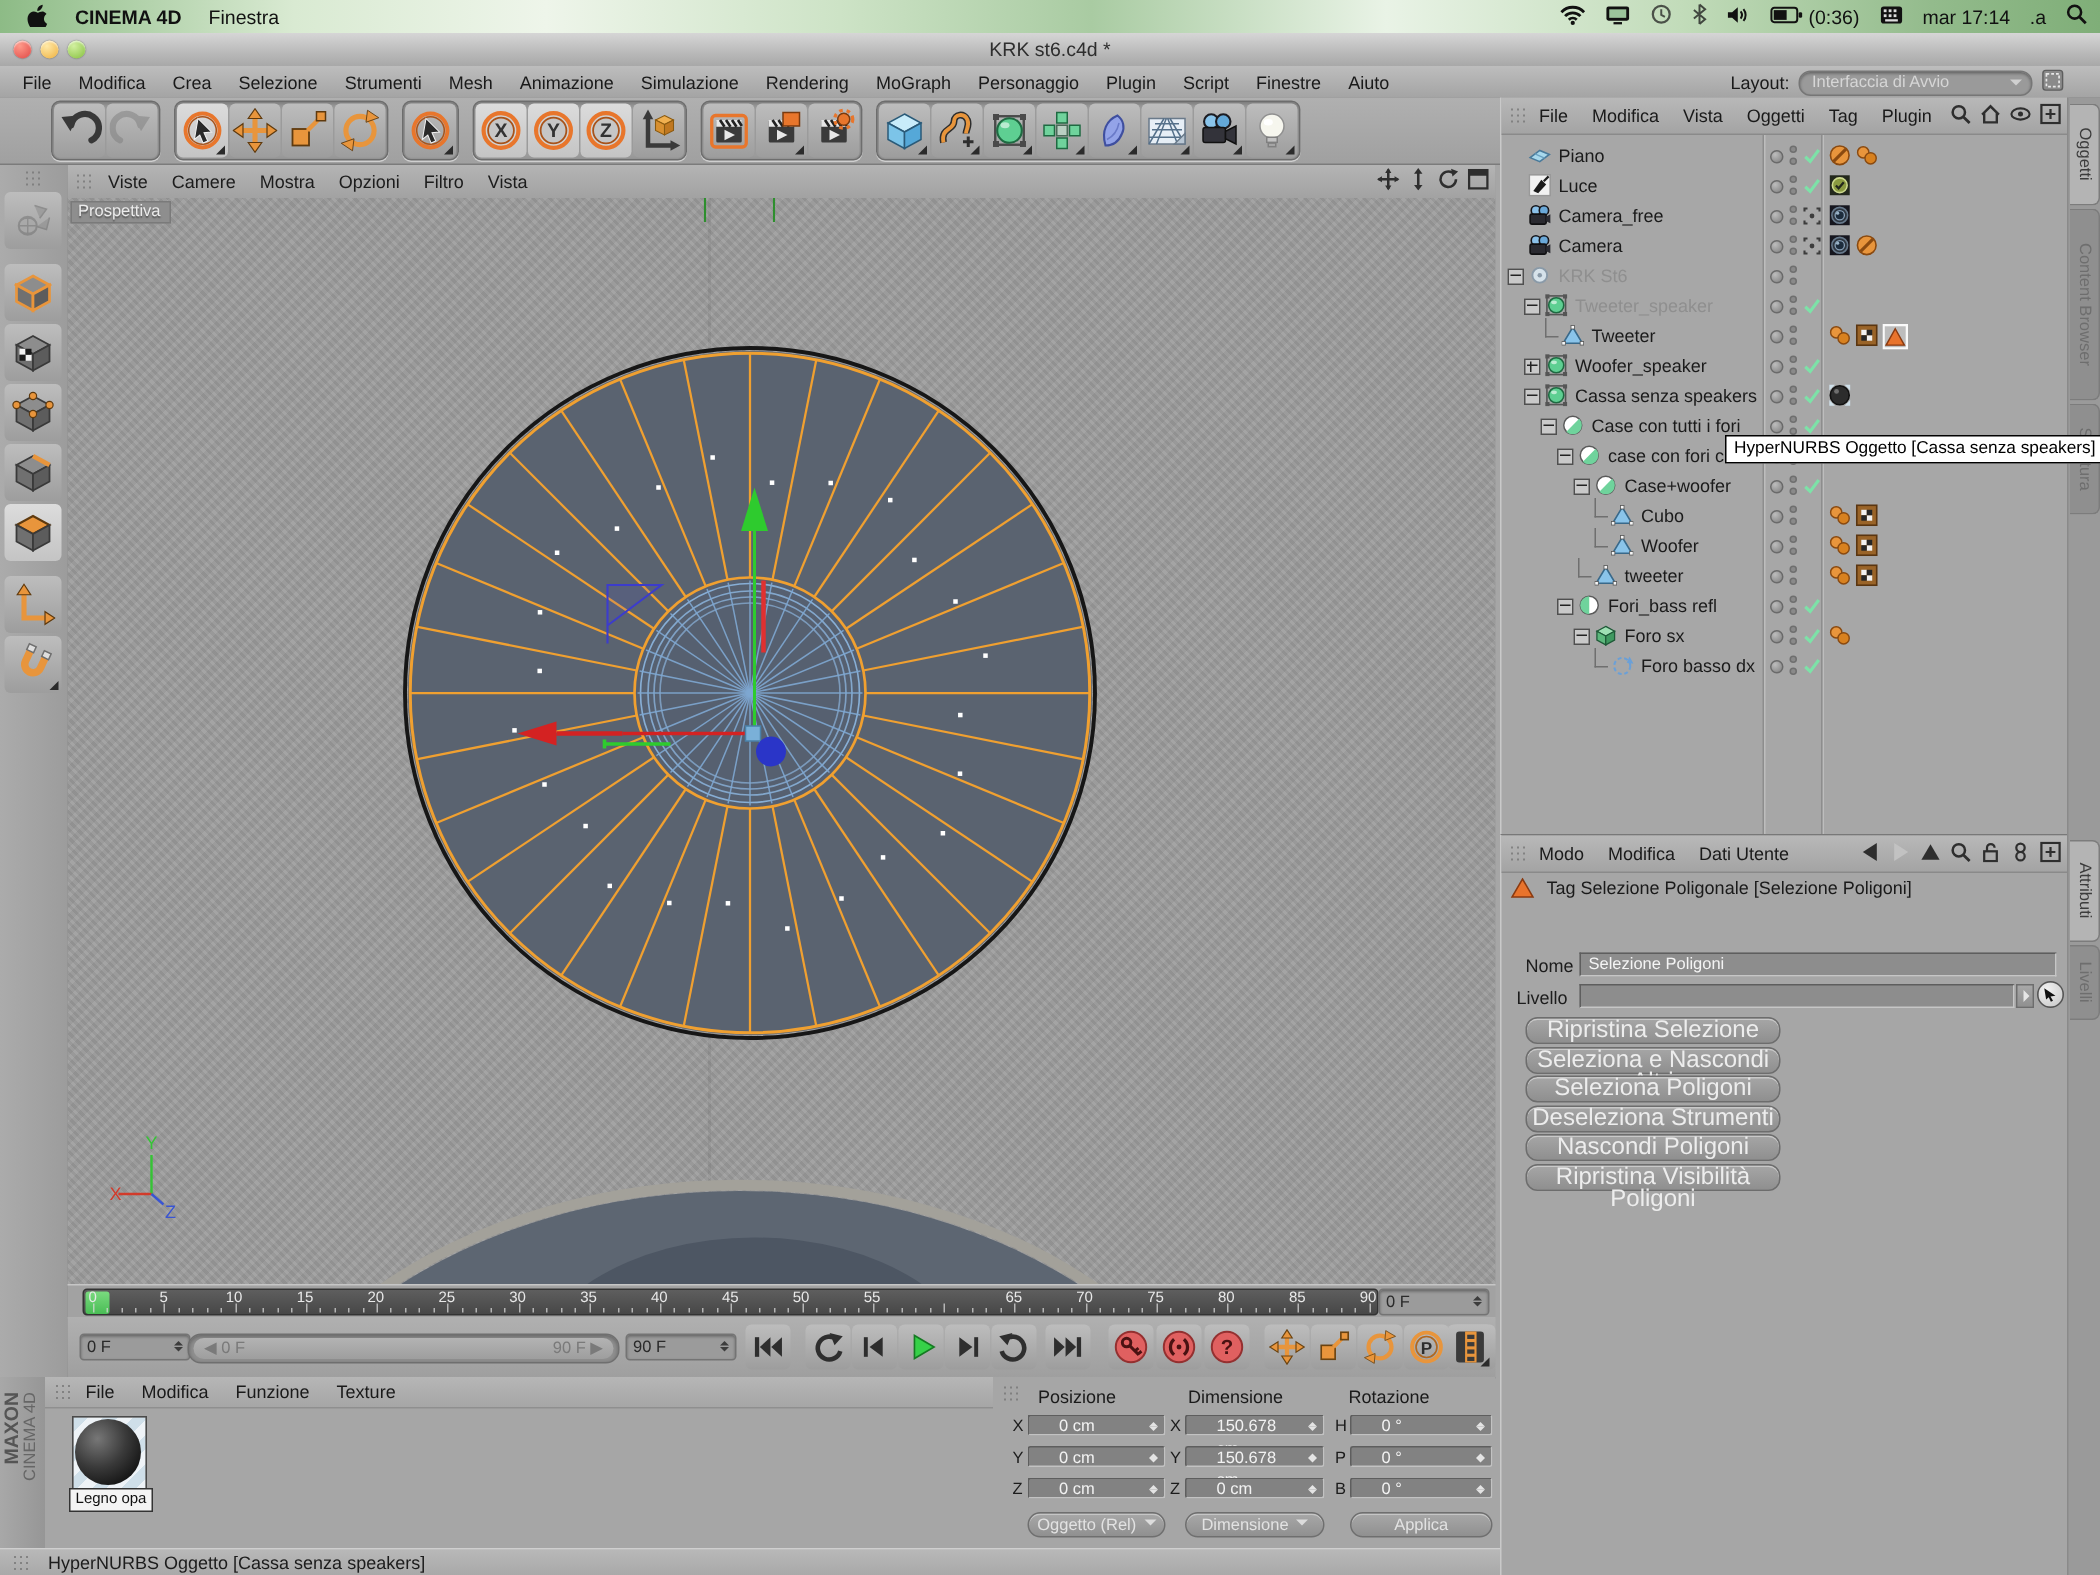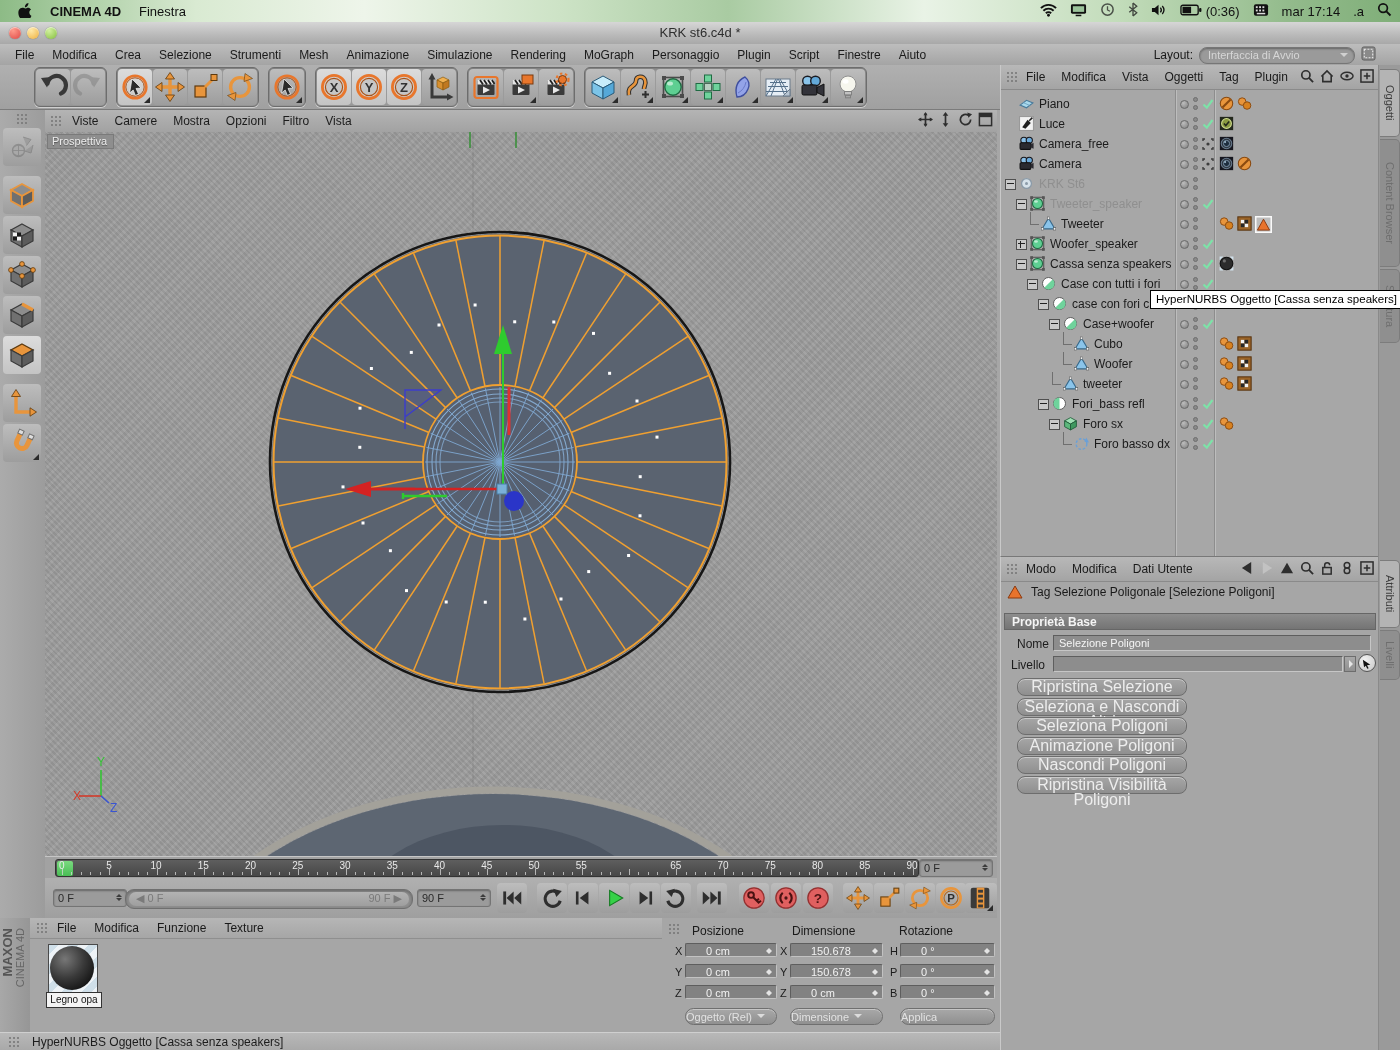--- a/index.html
+++ b/index.html
@@ -94,21 +94,21 @@
   #coords .axl{position:absolute;font-size:11px;color:#1c1c1c;}
   .cfld{position:absolute;height:14px;background:#828282;border-top:1px solid #5e5e5e;border-left:1px solid #5e5e5e;
      border-bottom:1px solid #c2c2c2;border-right:1px solid #c2c2c2;border-radius:2px;
      font-size:11px;color:#f2f2f2;line-height:15px;padding:0 20px;box-sizing:border-box;}
   .cfld .stp{position:absolute;right:2px;top:1px;width:9px;height:12px;}
   .cfld .stp:before,.cfld .stp:after{content:"";position:absolute;left:1px;width:0;height:0;border:3.2px solid transparent;}
   .cfld .stp:before{top:0;border-bottom-color:#e4e4e4;}
   .cfld .stp:after{bottom:0;border-top-color:#e4e4e4;}
   .pill{position:absolute;height:17px;border-radius:9px;background:linear-gradient(#a8a8a8,#909090);
      border:1px solid #6f6f6f;box-shadow:inset 0 1px 0 #c6c6c6;font-size:11px;color:#e2e2e2;
-     text-align:left;line-height:16px;box-sizing:border-box;}
+     text-align:center;line-height:16px;box-sizing:border-box;}
   .pill .dda{display:inline-block;width:0;height:0;border:4px solid transparent;border-top-color:#dcdcdc;margin-left:5px;vertical-align:-1px;}
   
   #statusbar{left:0;top:1032px;width:1400px;height:18px;background:linear-gradient(#b8b8b8,#a8a8a8);
      border-top:1px solid #cfcfcf;display:flex;align-items:center;font-size:12px;color:#1c1c1c;}
   
   #om{left:1000px;top:65px;width:378px;height:491px;background:#a7a7a7;border-left:1px solid #c9c9c9;}
   .pnlhdr{position:absolute;left:0;top:0;right:0;height:24px;background:linear-gradient(#b8b8b8,#a4a4a4);
      border-bottom:1px solid #8a8a8a;display:flex;align-items:center;font-size:12px;color:#1a1a1a;}
   .pnlhdr .menu-item{padding:0 8px;}
   .hdr-icons{position:absolute;right:5px;top:4px;display:flex;gap:6px;align-items:center;}
@@ -1561,36 +1561,35 @@
             </svg>
           </span>
         </div>
     </div>
     <div id="attr-tagrow">
       <svg width="16" height="14" viewBox="0 0 16 14">
           <polygon points="8,1 15,13 1,13" fill="#e8732c" stroke="#8a3a10"></polygon>
         </svg>
       <span>Tag Selezione Poligonale [Selezione Poligoni]</span>
     </div>
-    <div id="attr-section"><span>Proprietà Base</span></div>
     <span class="attr-lab" style="left:16px;top:80px">Nome</span>
     <div class="attr-field" style="left:52px;top:78px;width:318px"><span>Selezione Poligoni</span></div>
     <span class="attr-lab" style="left:10px;top:101px">Livello</span>
     <div class="attr-field" style="left:52px;top:99px;width:290px"><span></span></div>
     <div style="position:absolute;left:343px;top:99px;width:12px;height:16px;background:linear-gradient(#a8a8a8,#909090);border:1px solid #6d6d6d;box-sizing:border-box">
         <span style="display:block;width:0;height:0;border:4px solid transparent;border-left-color:#e6e6e6;margin:3px 0 0 4px"></span>
       </div>
     <div style="position:absolute;left:357px;top:97px;width:18px;height:18px;border-radius:50%;background:radial-gradient(circle at 35% 30%,#f2f2f2,#c6c6c6);border:1px solid #555;box-sizing:border-box"><svg width="10" height="10" viewBox="0 0 12 12" style="margin:2px 0 0 3px">
           <polygon points="1,1 10,7 6,7.5 8,11 6.3,11.8 4.6,8.2 2.5,10" fill="#111"></polygon>
         </svg></div>
     <div id="attr-buttons">
         <div class="abtn" style="top: 121px;">Ripristina Selezione</div>
         <div class="abtn" style="top: 140.5px;">Seleziona e Nascondi Altri</div>
         <div class="abtn" style="top: 160px;">Seleziona Poligoni</div>
-        <div class="abtn" style="top: 179.5px;">Animazione Poligoni</div>
+        <div class="abtn" style="top: 179.5px;">Deseleziona Strumenti</div>
         <div class="abtn" style="top: 199px;">Nascondi Poligoni</div>
         <div class="abtn" style="top: 218.5px;">Ripristina Visibilità Poligoni</div>
       </div>
   </div>
 
   <div id="tabstrip" class="abs">
     <div class="vtab active" style="top:4px;height:66px">
         <span>Oggetti</span>
       </div>
     <div class="vtab" style="top:74px;height:126px">

